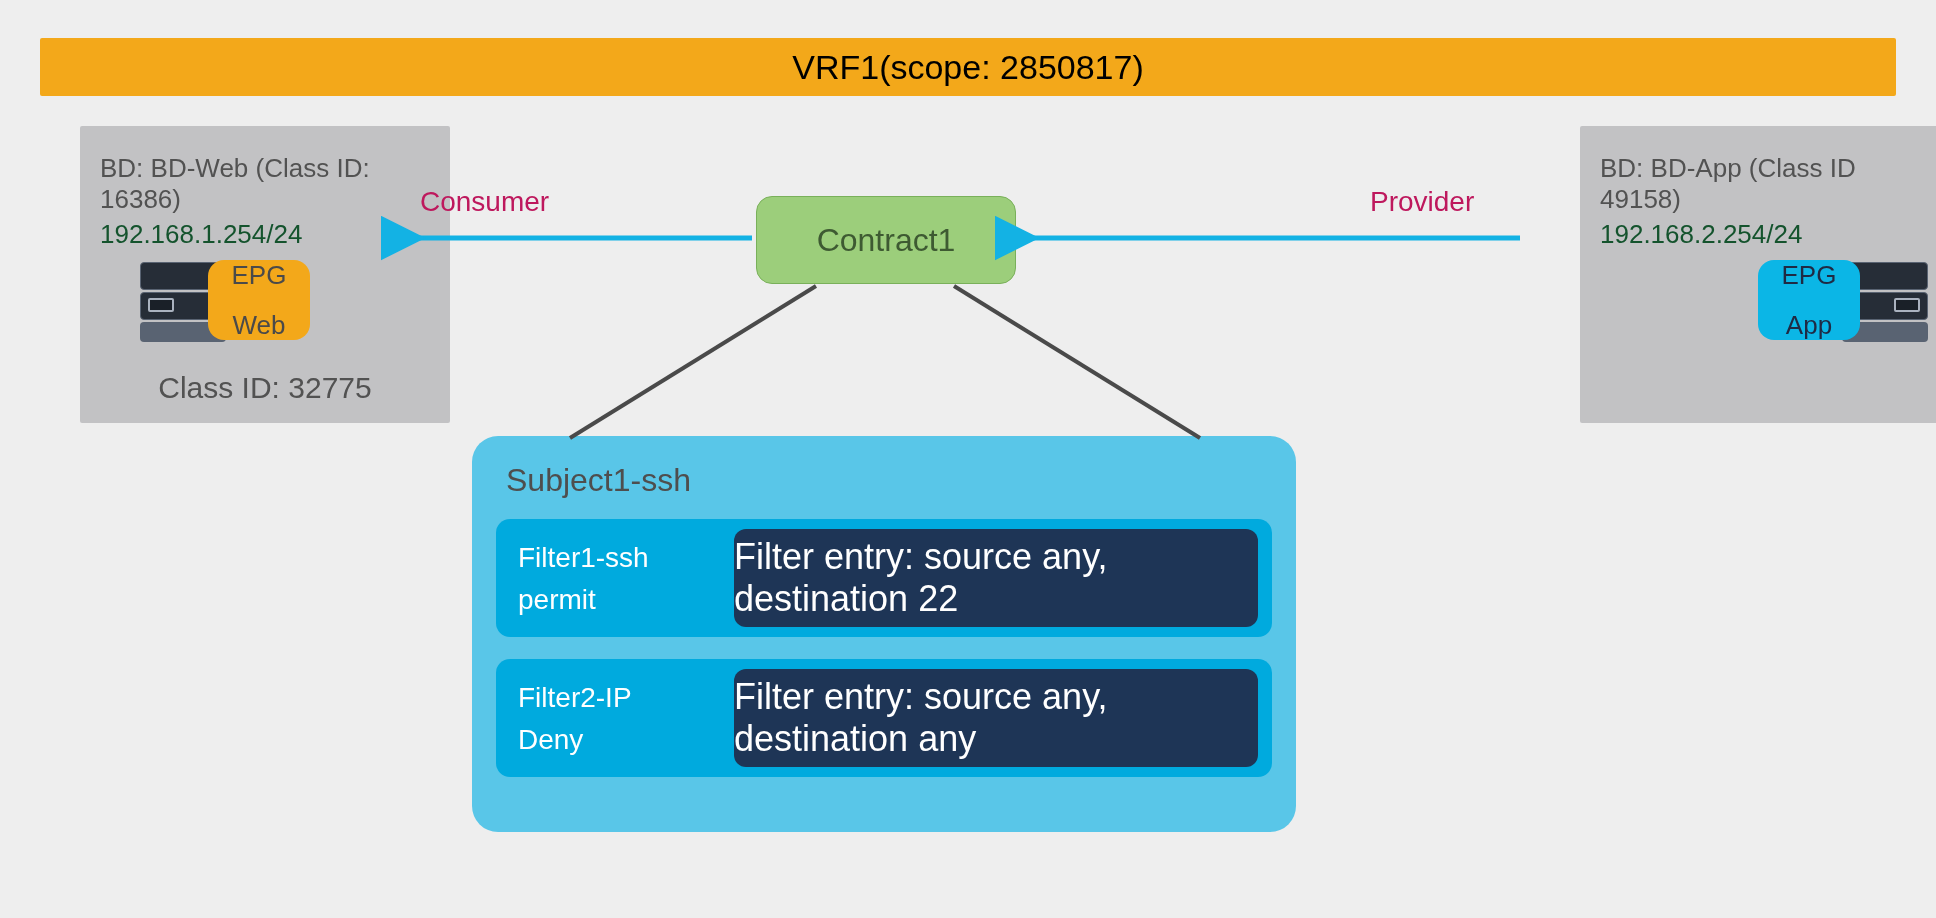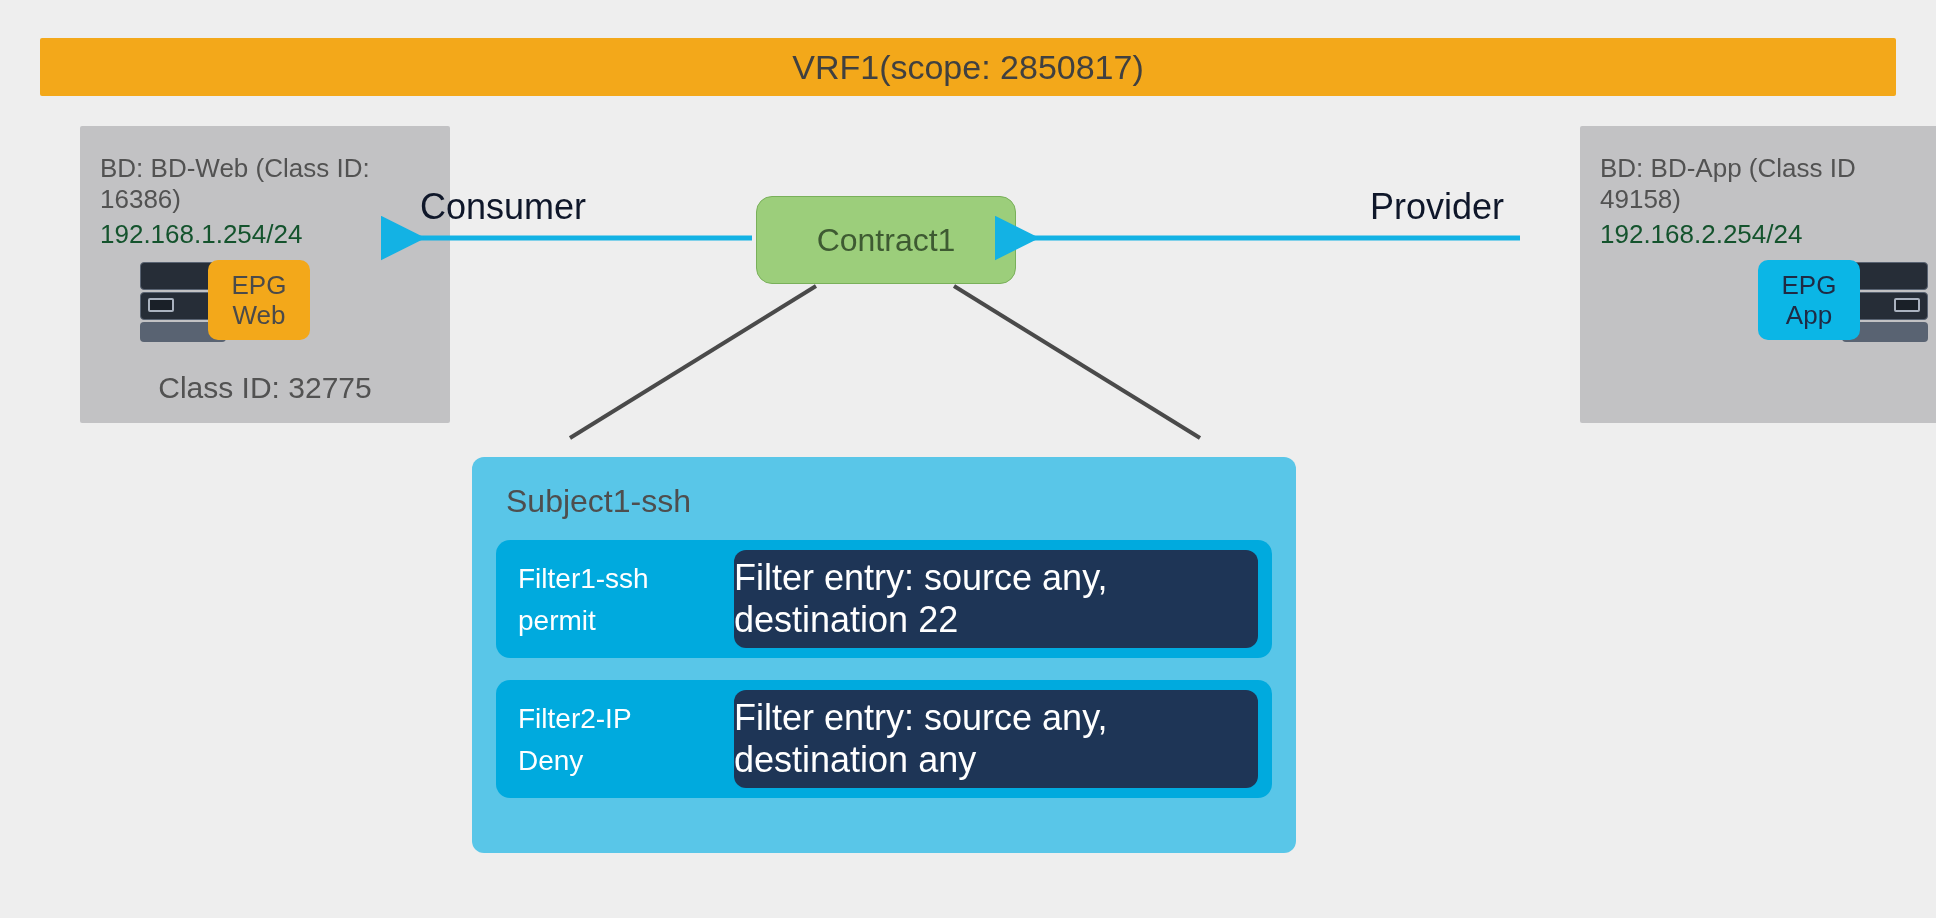--- a/index.html
+++ b/index.html
@@ -23,21 +23,21 @@
     left: 40px;
     top: 38px;
     width: 1856px;
     height: 58px;
     background: #f3a81a;
     border-radius: 2px;
     display: flex;
     align-items: center;
     justify-content: center;
     font-size: 34px;
-    color: #404040;
+    color: #000000;
   }
 
   
   .bd-box {
     position: absolute;
     top: 126px;
     width: 370px;
     height: 297px;
     background: #c2c2c4;
     border-radius: 2px;
@@ -88,25 +88,25 @@
   .srv .bot    { position:absolute; left:0; top:60px; width:86px; height:20px; background:#596372; }
   .srv .slot   { position:absolute; top:36px; width:26px; height:14px; border:2px solid #aab2bf; background:#1a2028; border-radius:2px; }
   .bd-left  .srv .slot { left:8px; }
   .bd-right .srv .slot { right:8px; }
 
   .epg-badge {
     position: absolute;
     top: 0;
     width: 102px;
     height: 80px;
-    border-radius: 10px;
+    border-radius: 16px;
     display: flex;
     flex-direction: column;
     align-items: center;
-    justify-content: center;
+    justify-content: space-between;
     font-size: 26px;
     line-height: 30px;
   }
   .bd-left  .epg-badge { left: 108px;  background:#f3a81a; color:#4a4a4a; }
   .bd-right .epg-badge { left: 158px;  background:#0bb6e6; color:#1f2a44; }
 
   
   .contract {
     position: absolute;
     left: 756px;
@@ -120,39 +120,38 @@
     align-items: center;
     justify-content: center;
     font-size: 32px;
     color: #3e5a32;
   }
 
   
   .lbl {
     position: absolute;
     top: 186px;
-    font-size: 36px;
-    color: #0f172a;
+    font-size: 28px;
+    color: #be185d;
   }
   .lbl-consumer { left: 420px; }
   .lbl-provider { left: 1370px; }
 
   
   .subject-panel {
     position: absolute;
     left: 472px;
     top: 436px;
     width: 824px;
     height: 396px;
     background: #59c6e8;
-    border-radius: 12px;
+    border-radius: 26px;
     box-sizing: border-box;
     padding: 26px 24px 24px 24px;
     color: #525252;
-    margin-top: 21px;
   }
   .subject-title {
     font-size: 32px;
     color: #4e4e4e;
     margin: 0 0 20px 10px;
   }
   .filter-row {
     display: flex;
     align-items: stretch;
     background: #00aade;

